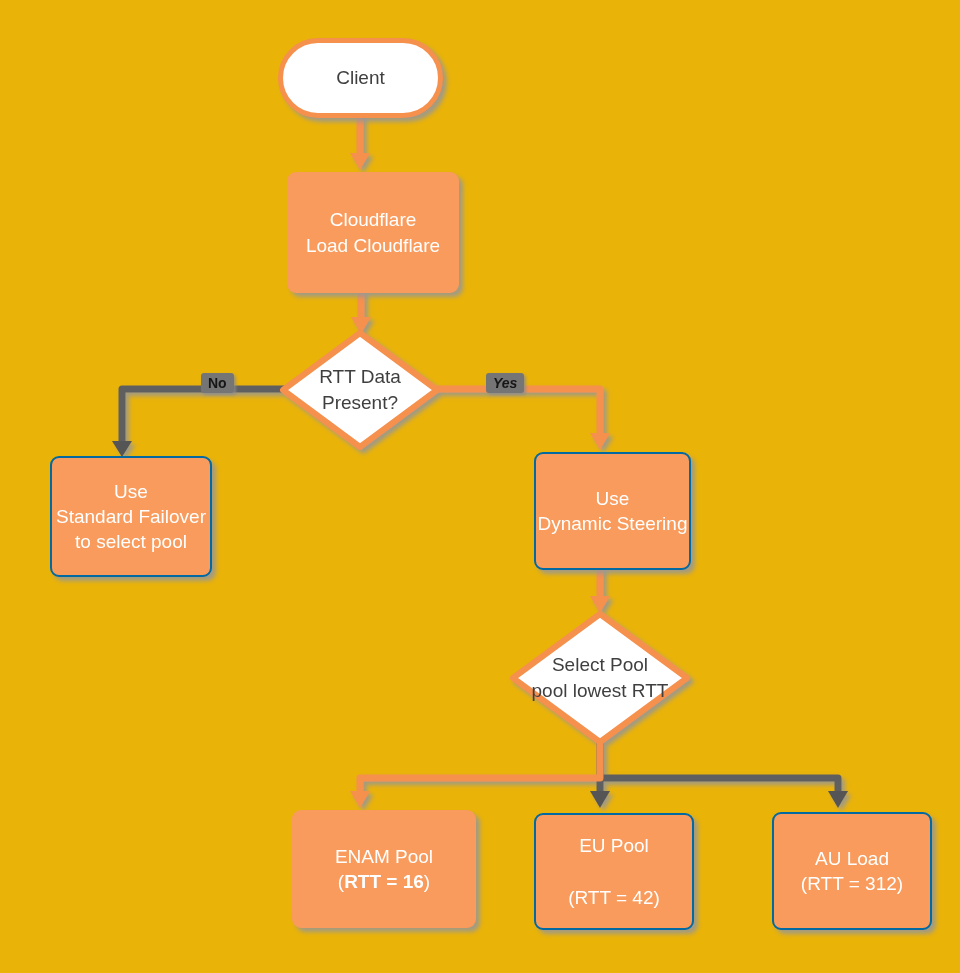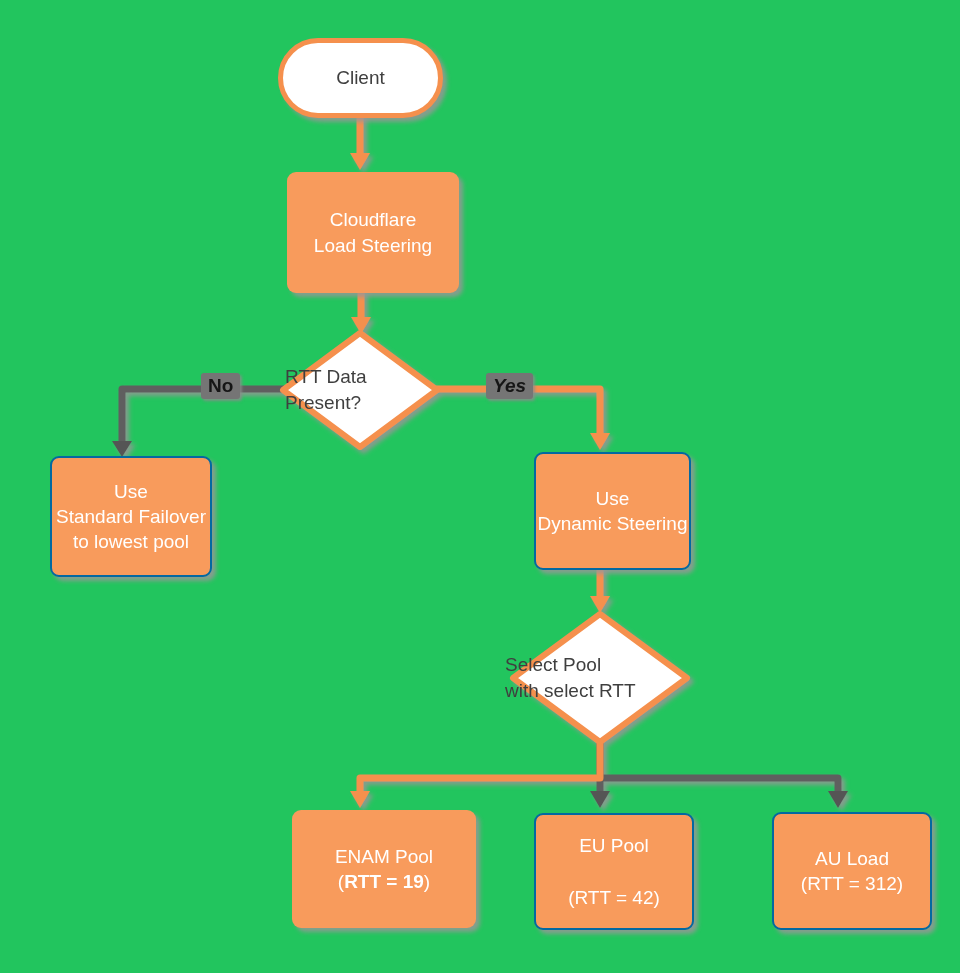--- a/index.html
+++ b/index.html
@@ -1,20 +1,20 @@
 <!DOCTYPE html>
 <html><head>
 <meta charset="utf-8">
 <style>
   html, body { margin: 0; padding: 0; background: #000; }
   #canvas {
     position: relative;
     width: 960px;
     height: 973px;
-    background: #22c55e;
+    background: #eab308;
     font-family: "Liberation Sans", sans-serif;
     overflow: hidden;
   }
   #wires { position: absolute; left: 0; top: 0; }
 
   .node {
     position: absolute;
     box-sizing: border-box;
     display: flex;
     flex-direction: column;
@@ -31,33 +31,33 @@
   .stadium {
     background: #FFFFFF;
     color: #3F3F3F;
     border: 5px solid #F5904D;
     border-radius: 42px;
   }
   .diamond-text {
     position: absolute;
     display: flex;
     flex-direction: column;
-    align-items: flex-start;
+    align-items: center;
     justify-content: center;
     text-align: center;
     color: #3F3F3F;
     font-size: 19px;
     line-height: 1.35;
     pointer-events: none;
   }
   .edge-label {
     position: absolute;
     background: #757575;
     color: #161616;
-    font-size: 19px;
+    font-size: 14px;
     font-weight: 700;
     padding: 2px 7px;
     border-radius: 3px;
     box-shadow: 2px 2px 3px rgba(140,140,140,0.8);
   }
   .bold-part { font-weight: 700; }
 </style>
 </head>
 <body>
 
@@ -100,51 +100,51 @@
       <polygon points="600,614 687,678 600,742 513,678" fill="#FFFFFF" stroke="#F5904D" stroke-width="6" stroke-linejoin="round"></polygon>
     </g>
   </svg>
 
   <div class="node stadium" style="left:278px; top:38px; width:165px; height:80px;">
     <div>Client</div>
   </div>
 
   <div class="node orange-box" style="left:275px; top:172px; width:172px; height:121px;">
     <div>Cloudflare</div>
-    <div>Load Steering</div>
+    <div>Load Cloudflare</div>
   </div>
 
   <div class="diamond-text" style="left:285px; top:352px; width:150px; height:76px;">
     <div>RTT Data</div>
     <div>Present?</div>
   </div>
 
   <div class="edge-label" style="left:201px; top:373px;">No</div>
   <div class="edge-label" style="left:486px; top:373px;font-style:italic;">Yes</div>
 
   <div class="node orange-box white-border" style="left:38px; top:456px; width:162px; height:121px;">
     <div>Use</div>
     <div>Standard Failover</div>
-    <div>to lowest pool</div>
+    <div>to select pool</div>
   </div>
 
   <div class="node orange-box white-border" style="left:522px; top:452px; width:157px; height:118px;">
     <div>Use</div>
     <div>Dynamic Steering</div>
   </div>
 
   <div class="diamond-text" style="left:505px; top:640px; width:190px; height:76px;">
     <div>Select Pool</div>
-    <div>with select RTT</div>
+    <div>pool lowest RTT</div>
   </div>
 
   <div class="node orange-box" style="left:280px; top:810px; width:184px; height:118px;">
     <div>ENAM Pool</div>
     <div>
-      <span>(</span><span class="bold-part">RTT = 19</span><span>)</span>
+      <span>(</span><span class="bold-part">RTT = 16</span><span>)</span>
     </div>
   </div>
 
   <div class="node orange-box white-border" style="left:522px; top:813px; width:160px; height:117px;gap:27px;">
     <div>EU Pool</div>
     <div>(RTT = 42)</div>
   </div>
 
   <div class="node orange-box white-border" style="left:760px; top:812px; width:160px; height:118px;">
     <div>AU Load</div>

